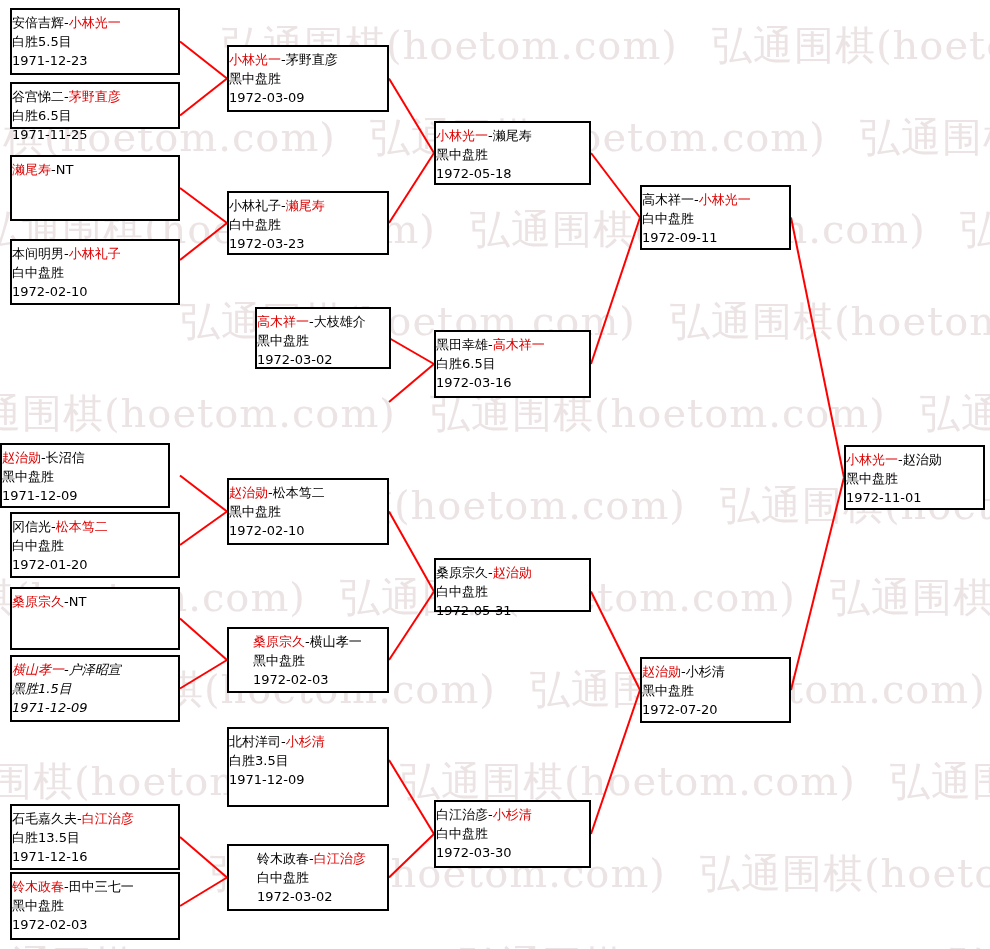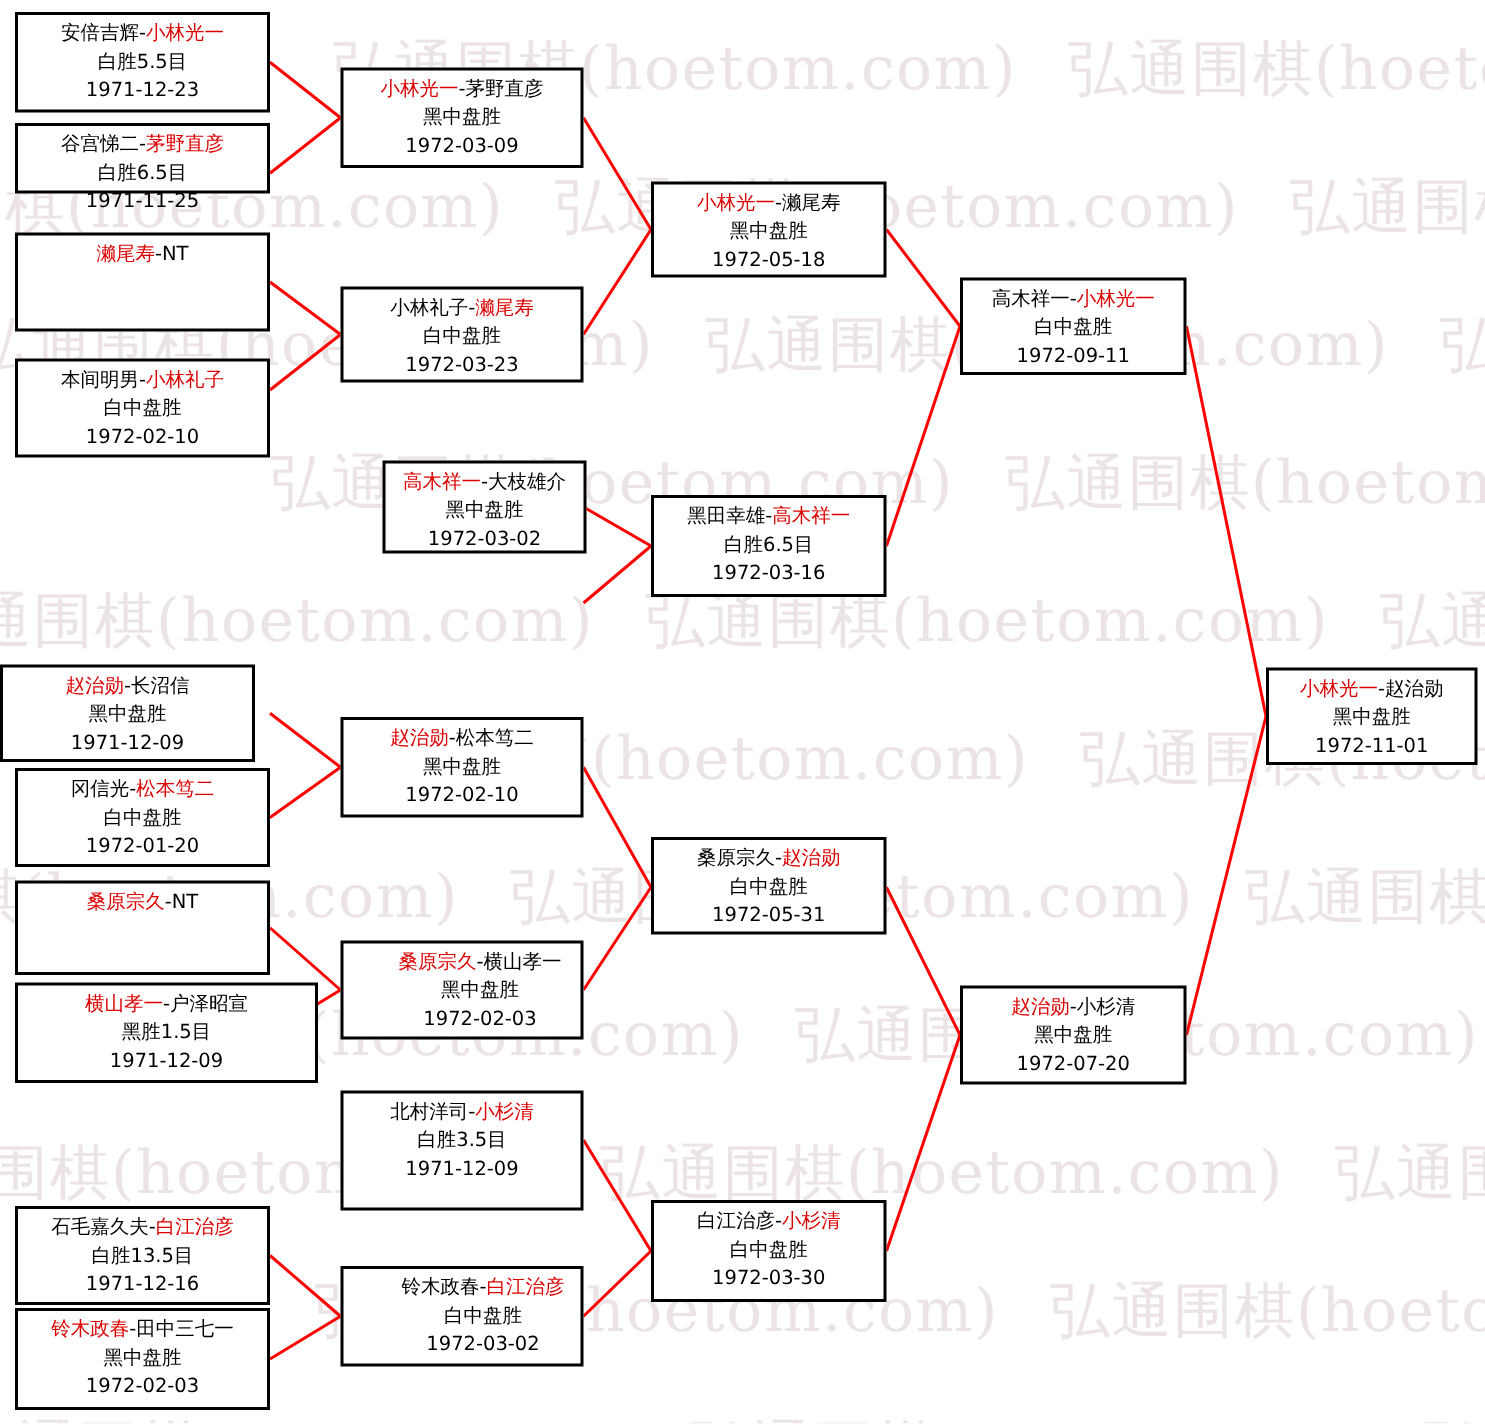--- a/index.html
+++ b/index.html
@@ -22,21 +22,21 @@
     letter-spacing: 1px;
     user-select: none;
   }
   .wm-row span { margin-right: 34px; }
   #lines { position: absolute; left: 0; top: 0; z-index: 2; }
   #boxes { position: absolute; left: 0; top: 0; width: 100%; height: 100%; z-index: 3; }
   .match {
     position: absolute;
     background: var(--box-bg, #ffffff);
     border: 2px solid var(--box-border, #000000);
-    text-align: center;
+    text-align: left;
     font-size: 13px;
     line-height: 19px;
     padding-top: 3px;
     color: #000000;
   }
   .match .winner { color: var(--winner-color, #dd0000); }
 </style>
 </head>
 <body>
 
@@ -139,36 +139,36 @@
       <div class="match" style="left: 10px; top: 512px; width: 170px; height: 66px;">
         <div><span>冈信光</span><span>-</span><span class="winner">松本笃二</span></div>
         <div>白中盘胜</div>
         <div>1972-01-20</div>
       </div>
       <div class="match" style="left: 10px; top: 587px; width: 170px; height: 63px;">
         <div><span class="winner">桑原宗久</span><span>-</span><span>NT</span></div>
         <div></div>
         <div></div>
       </div>
-      <div class="match" style="left: 10px; top: 655px; width: 202px; height: 67px;">
+      <div class="match" style="left: 10px; top: 655px; width: 170px; height: 67px; font-style: italic;">
         <div><span class="winner">横山孝一</span><span>-</span><span>户泽昭宣</span></div>
         <div>黑胜1.5目</div>
         <div>1971-12-09</div>
       </div>
       <div class="match" style="left: 227px; top: 478px; width: 162px; height: 67px;">
         <div><span class="winner">赵治勋</span><span>-</span><span>松本笃二</span></div>
         <div>黑中盘胜</div>
         <div>1972-02-10</div>
       </div>
       <div class="match" style="left: 227px; top: 627px; width: 162px; height: 66px; padding-left: 24px;">
         <div><span class="winner">桑原宗久</span><span>-</span><span>横山孝一</span></div>
         <div>黑中盘胜</div>
         <div>1972-02-03</div>
       </div>
-      <div class="match" style="left: 434px; top: 558px; width: 157px; height: 65px;">
+      <div class="match" style="left: 434px; top: 558px; width: 157px; height: 54px;">
         <div><span>桑原宗久</span><span>-</span><span class="winner">赵治勋</span></div>
         <div>白中盘胜</div>
         <div>1972-05-31</div>
       </div>
       <div class="match" style="left: 227px; top: 727px; width: 162px; height: 80px;">
         <div><span>北村洋司</span><span>-</span><span class="winner">小杉清</span></div>
         <div>白胜3.5目</div>
         <div>1971-12-09</div>
       </div>
       <div class="match" style="left: 10px; top: 804px; width: 170px; height: 66px;">

